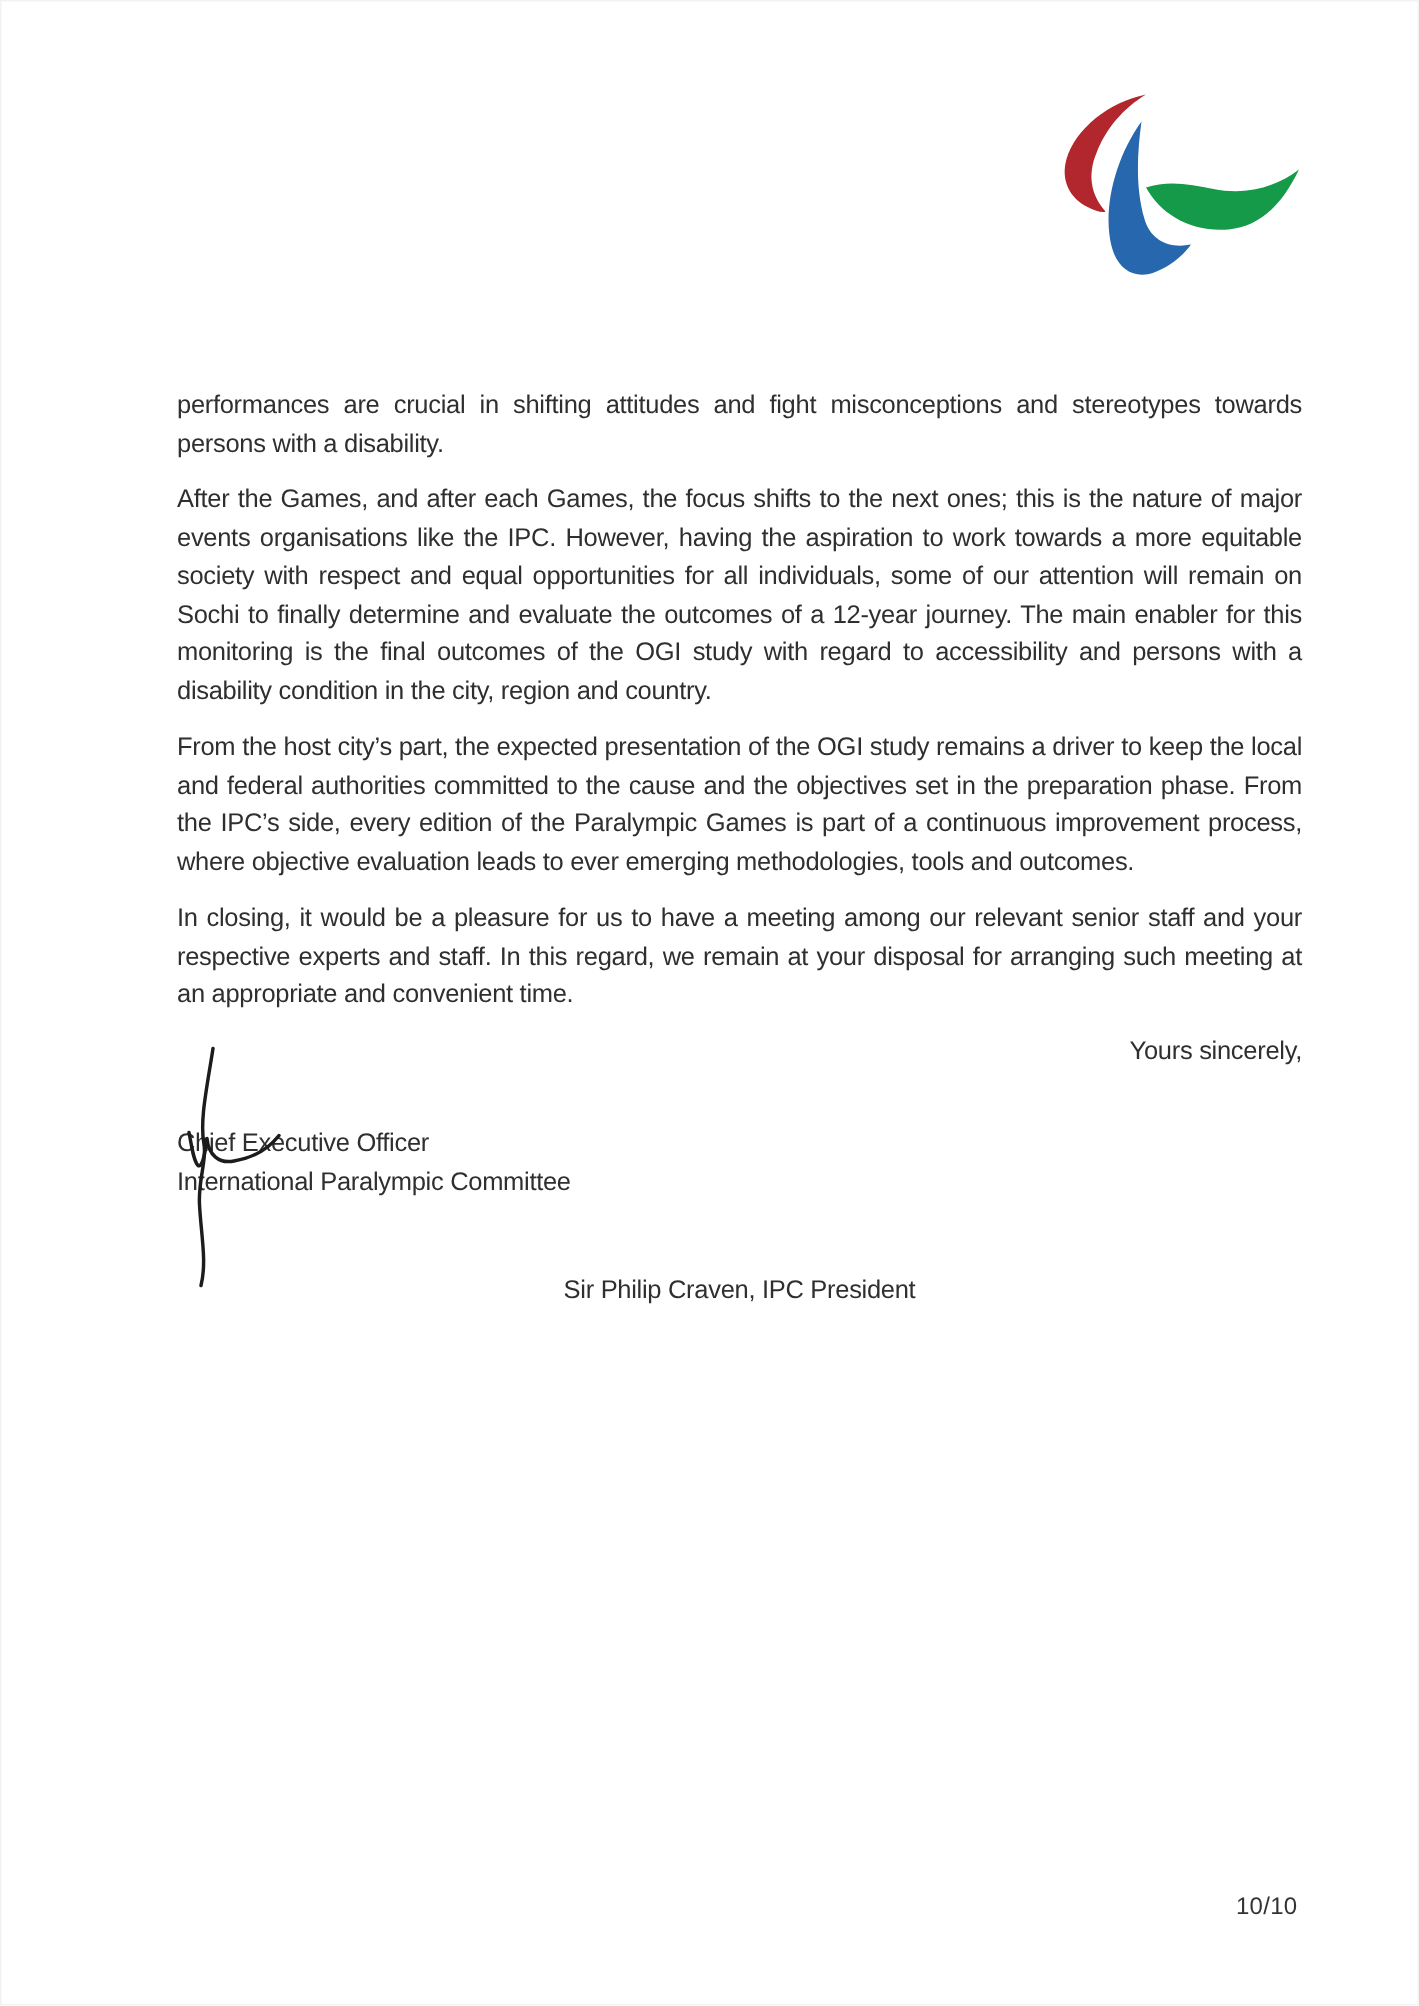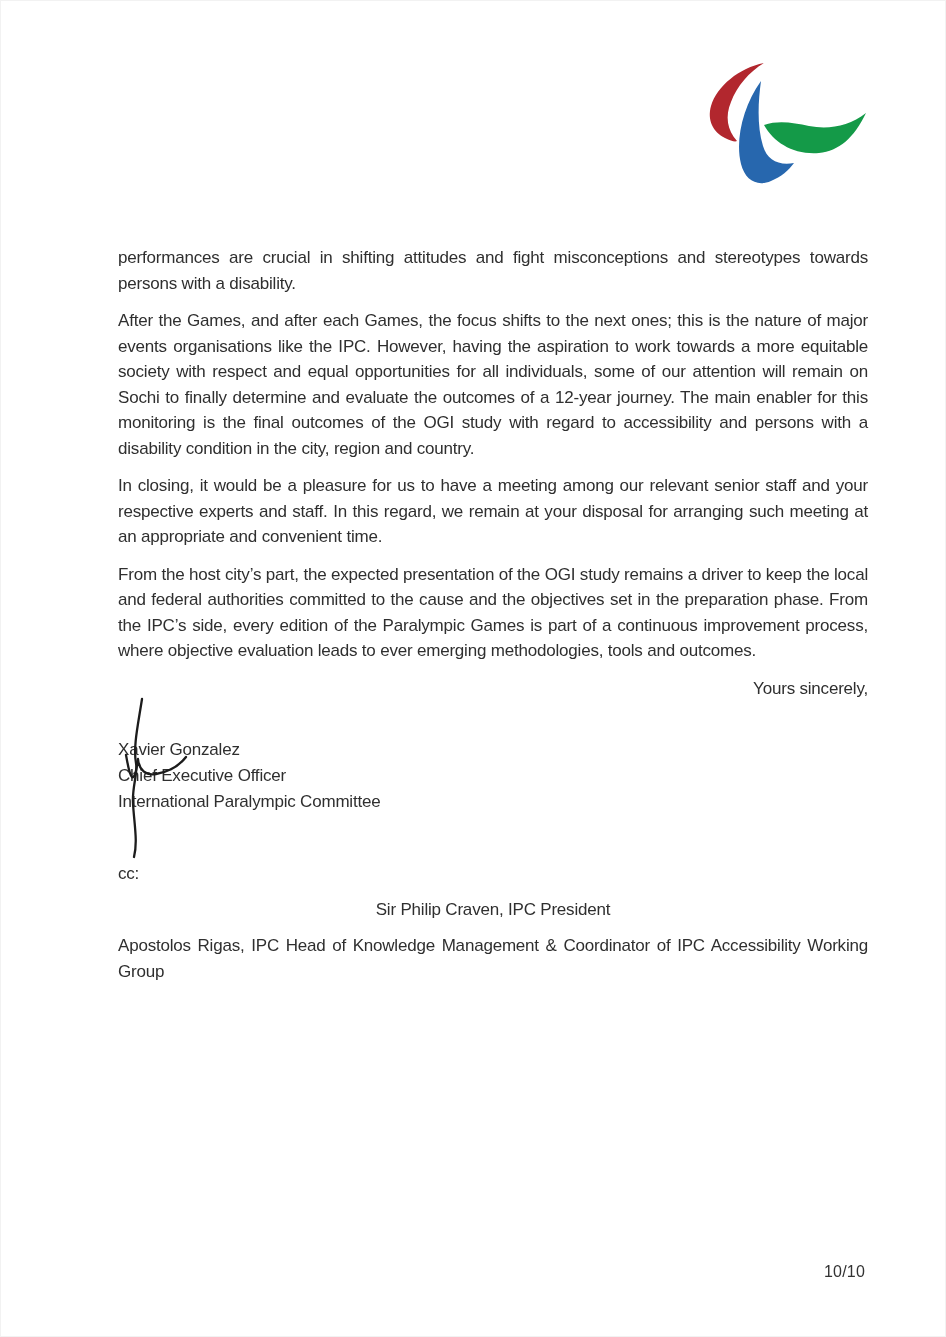--- a/index.html
+++ b/index.html
@@ -20,21 +20,21 @@
   .logo-wrap {
     position: absolute;
     top: 57px;
     left: 698px;
     width: 175px;
     height: 132px;
   }
   .body-text {
     position: absolute;
     left: 117px;
-    top: 244px;
+    top: 256px;
     width: 750px;
     color: #2f2f2f;
     font-size: 17px;
     line-height: 25.5px;
     letter-spacing: -0.2px;
   }
   .body-text p {
     margin: 0 0 12px 0;
     text-align: justify;
   }
@@ -102,34 +102,31 @@
                C 75 85, 95 97, 120 95
                C 140 93, 155 80, 167 55
                C 150 68, 130 72, 110 68
                C 95 65, 80 62, 65 67 Z" fill="#149a48"></path>
     </svg>
   </div>
 
   <div class="body-text">
     <p>performances are crucial in shifting attitudes and fight misconceptions and stereotypes towards persons with a disability.</p>
     <p>After the Games, and after each Games, the focus shifts to the next ones; this is the nature of major events organisations like the IPC. However, having the aspiration to work towards a more equitable society with respect and equal opportunities for all individuals, some of our attention will remain on Sochi to finally determine and evaluate the outcomes of a 12-year journey. The main enabler for this monitoring is the final outcomes of the OGI study with regard to accessibility and persons with a disability condition in the city, region and country.</p>
+    <p>From the host city’s part, the expected presentation of the OGI study remains a driver to keep the local and federal authorities committed to the cause and the objectives set in the preparation phase. From the IPC’s side, every edition of the Paralympic Games is part of a continuous improvement process, where objective evaluation leads to ever emerging methodologies, tools and outcomes.</p>
     <p>In closing, it would be a pleasure for us to have a meeting among our relevant senior staff and your respective experts and staff. In this regard, we remain at your disposal for arranging such meeting at an appropriate and convenient time.</p>
-    <p>From the host city’s part, the expected presentation of the OGI study remains a driver to keep the local and federal authorities committed to the cause and the objectives set in the preparation phase. From the IPC’s side, every edition of the Paralympic Games is part of a continuous improvement process, where objective evaluation leads to ever emerging methodologies, tools and outcomes.</p>
     <p class="closing">Yours sincerely,</p>
 
     <div class="signer-block">
-      <div>Xavier Gonzalez</div>
       <div>Chief Executive Officer</div>
       <div>International Paralympic Committee</div>
     </div>
 
     <div class="cc-block">
-      <p class="cc-label">cc:</p>
       <p class="cc-recipient-short">Sir Philip Craven, IPC President</p>
-      <p>Apostolos Rigas, IPC Head of Knowledge Management &amp; Coordinator of IPC Accessibility Working Group</p>
     </div>
   </div>
 
   <svg class="signature-svg" viewBox="0 0 100 170" xmlns="http://www.w3.org/2000/svg">
     <g fill="none" stroke-width="2.3" stroke-linecap="round" stroke-linejoin="round" stroke="#1c1c1c">
       <path d="M 29 4
                C 25 30, 20 52, 23 68
                C 25 78, 19 92, 20 108
                C 21 128, 25 146, 21 162"></path>
       <path d="M 13 60

